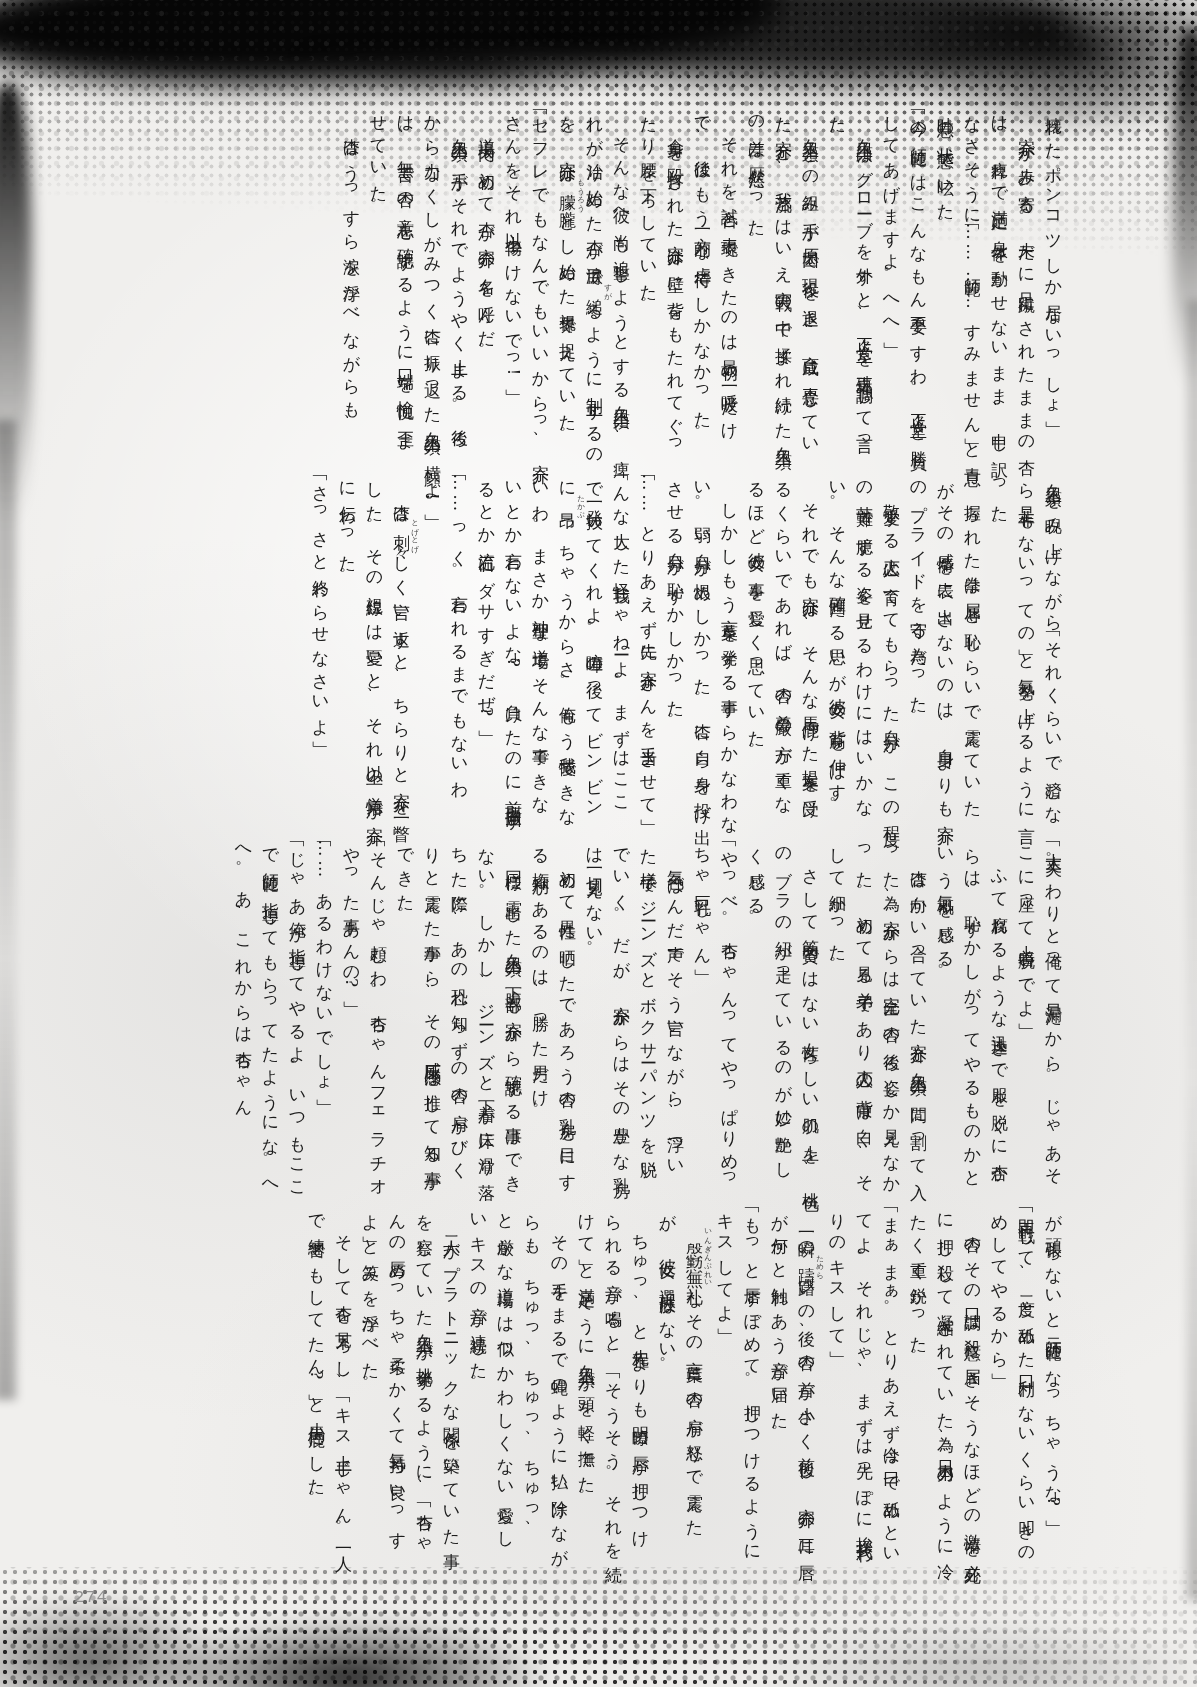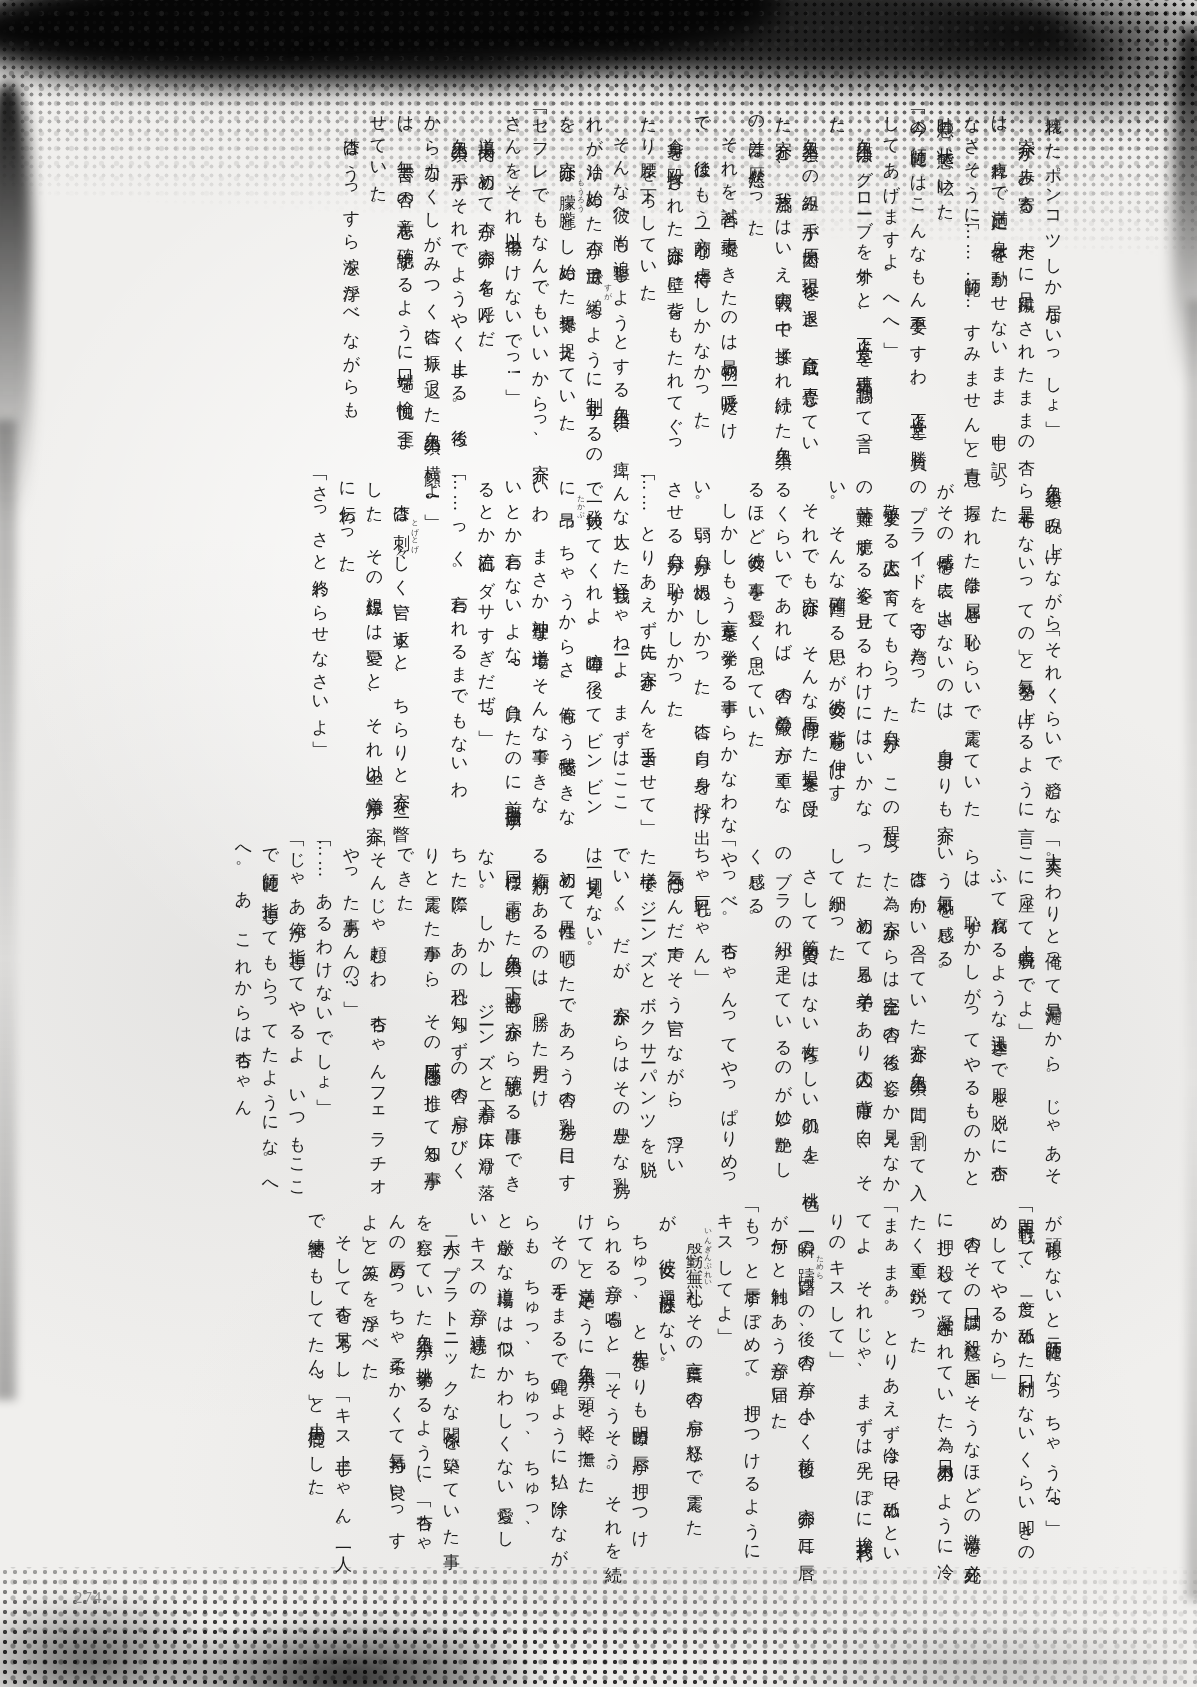--- a/index.html
+++ b/index.html
@@ -57,21 +57,21 @@
   .band p { margin:0; padding:0; }
   .band p.indent { text-indent:21px; }
   ruby rt { font-size:7.5px; letter-spacing:0; color:#3a3a3a; }
   #band-1 { top:104px; }
   #band-2 { top:470px; }
   #band-3 { top:836px; }
   #band-4 { top:1202px; }
   .page-number {
     position:absolute; left:74px; top:1588px;
     font-size:17px; color:#8f8f8f; letter-spacing:1px;
-    font-family:Liberation Serif, serif;
+    font-family:Liberation Mono, monospace;
     text-align:center;
   }
 </style>
 </head>
 <body>
 
 <div class="deco top-core"></div>
 <div class="deco top-core2"></div>
 <div class="deco top-right"></div>
 <div class="deco top-wave"></div>

